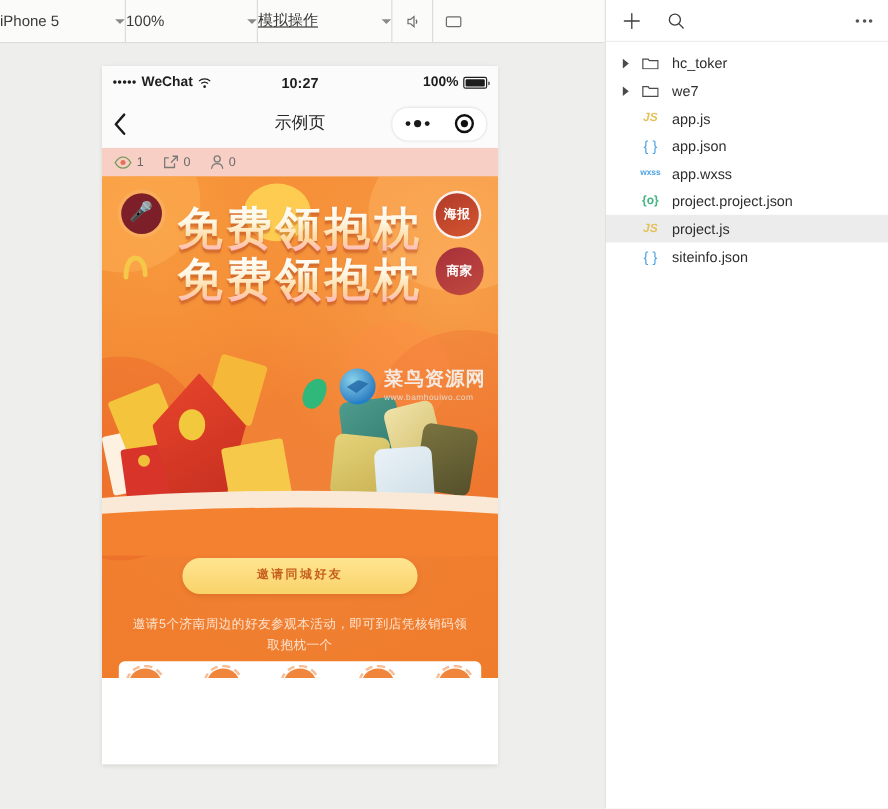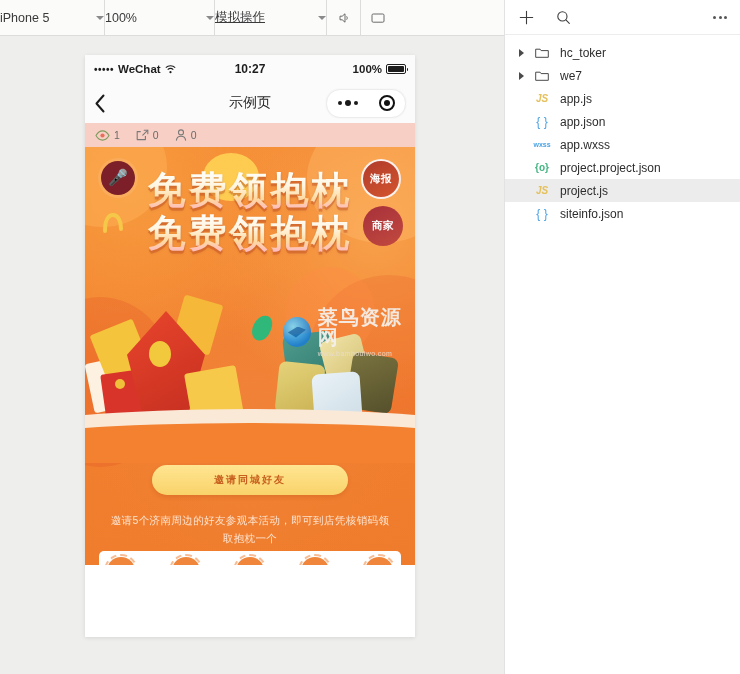--- a/index.html
+++ b/index.html
@@ -168,21 +168,21 @@
         background:#f3812f;border-radius:100% 100% 0 0 / 100% 100% 0 0;
         transform:scaleX(1.5);}
 
   .watermark{position:absolute;left:198px;top:160px;display:flex;align-items:center;gap:7px;opacity:.92;}
   .wm-logo{width:30px;height:30px;border-radius:50%;
     background:radial-gradient(circle at 36% 32%,#7fd8f7,#1f7fd0 70%);
     display:flex;align-items:center;justify-content:center;}
   .wm-logo i{display:block;width:18px;height:11px;background:#0a5fa8;
     clip-path:polygon(0 55%,55% 0,100% 30%,45% 100%);opacity:.75;}
   .wm-txt{display:flex;flex-direction:column;line-height:1;}
-  .wm-main{font-size:20px;font-weight:bold;color:#f5f2ee;letter-spacing:1px;}
+  .wm-main{font-size:16px;font-weight:bold;color:#f5f2ee;letter-spacing:1px;}
   .wm-sub{font-size:7px;color:#e8ddd0;margin-top:3px;letter-spacing:.4px;}
 
   .cta-wrap{position:absolute;left:0;right:0;top:318px;text-align:center;}
   .cta{
     display:inline-block;width:196px;height:30px;line-height:30px;
     border-radius:16px;background:linear-gradient(180deg,#ffe591,#f9d36a);
     color:#c8601f;font-size:10px;font-weight:bold;letter-spacing:2px;
     box-shadow:0 2px 4px rgba(160,70,20,.22);cursor:pointer;
   }
   .desc{

